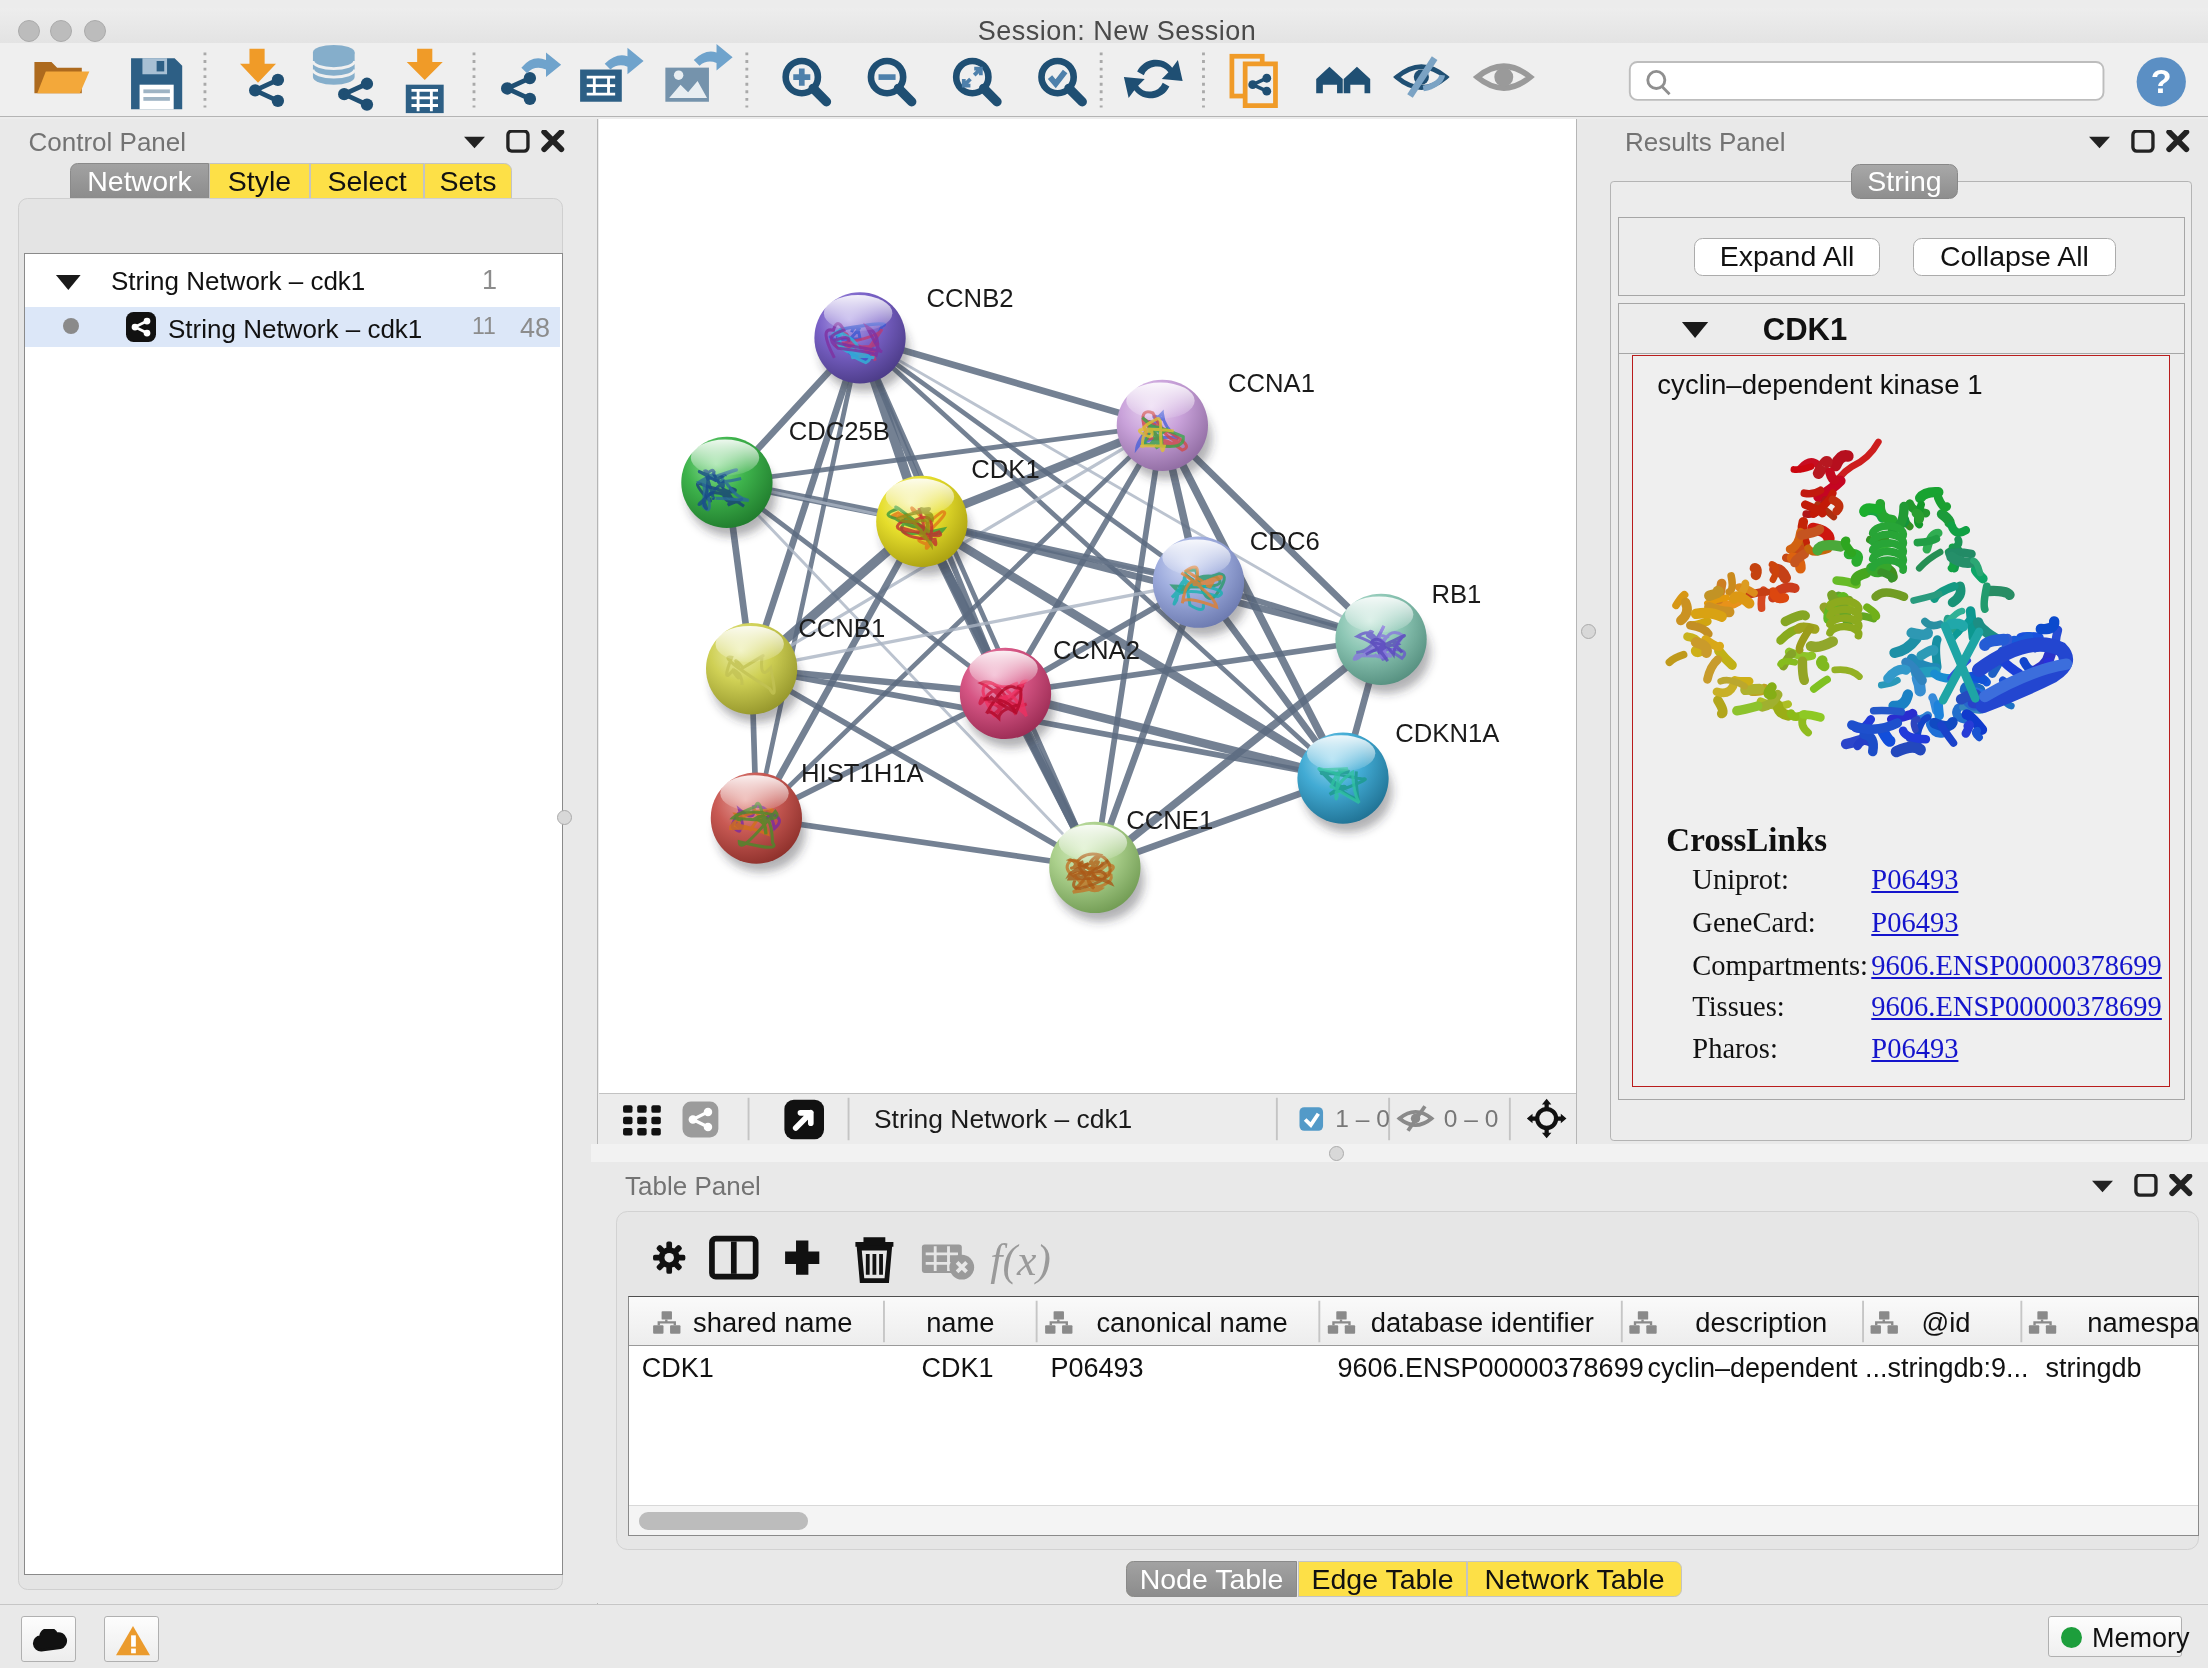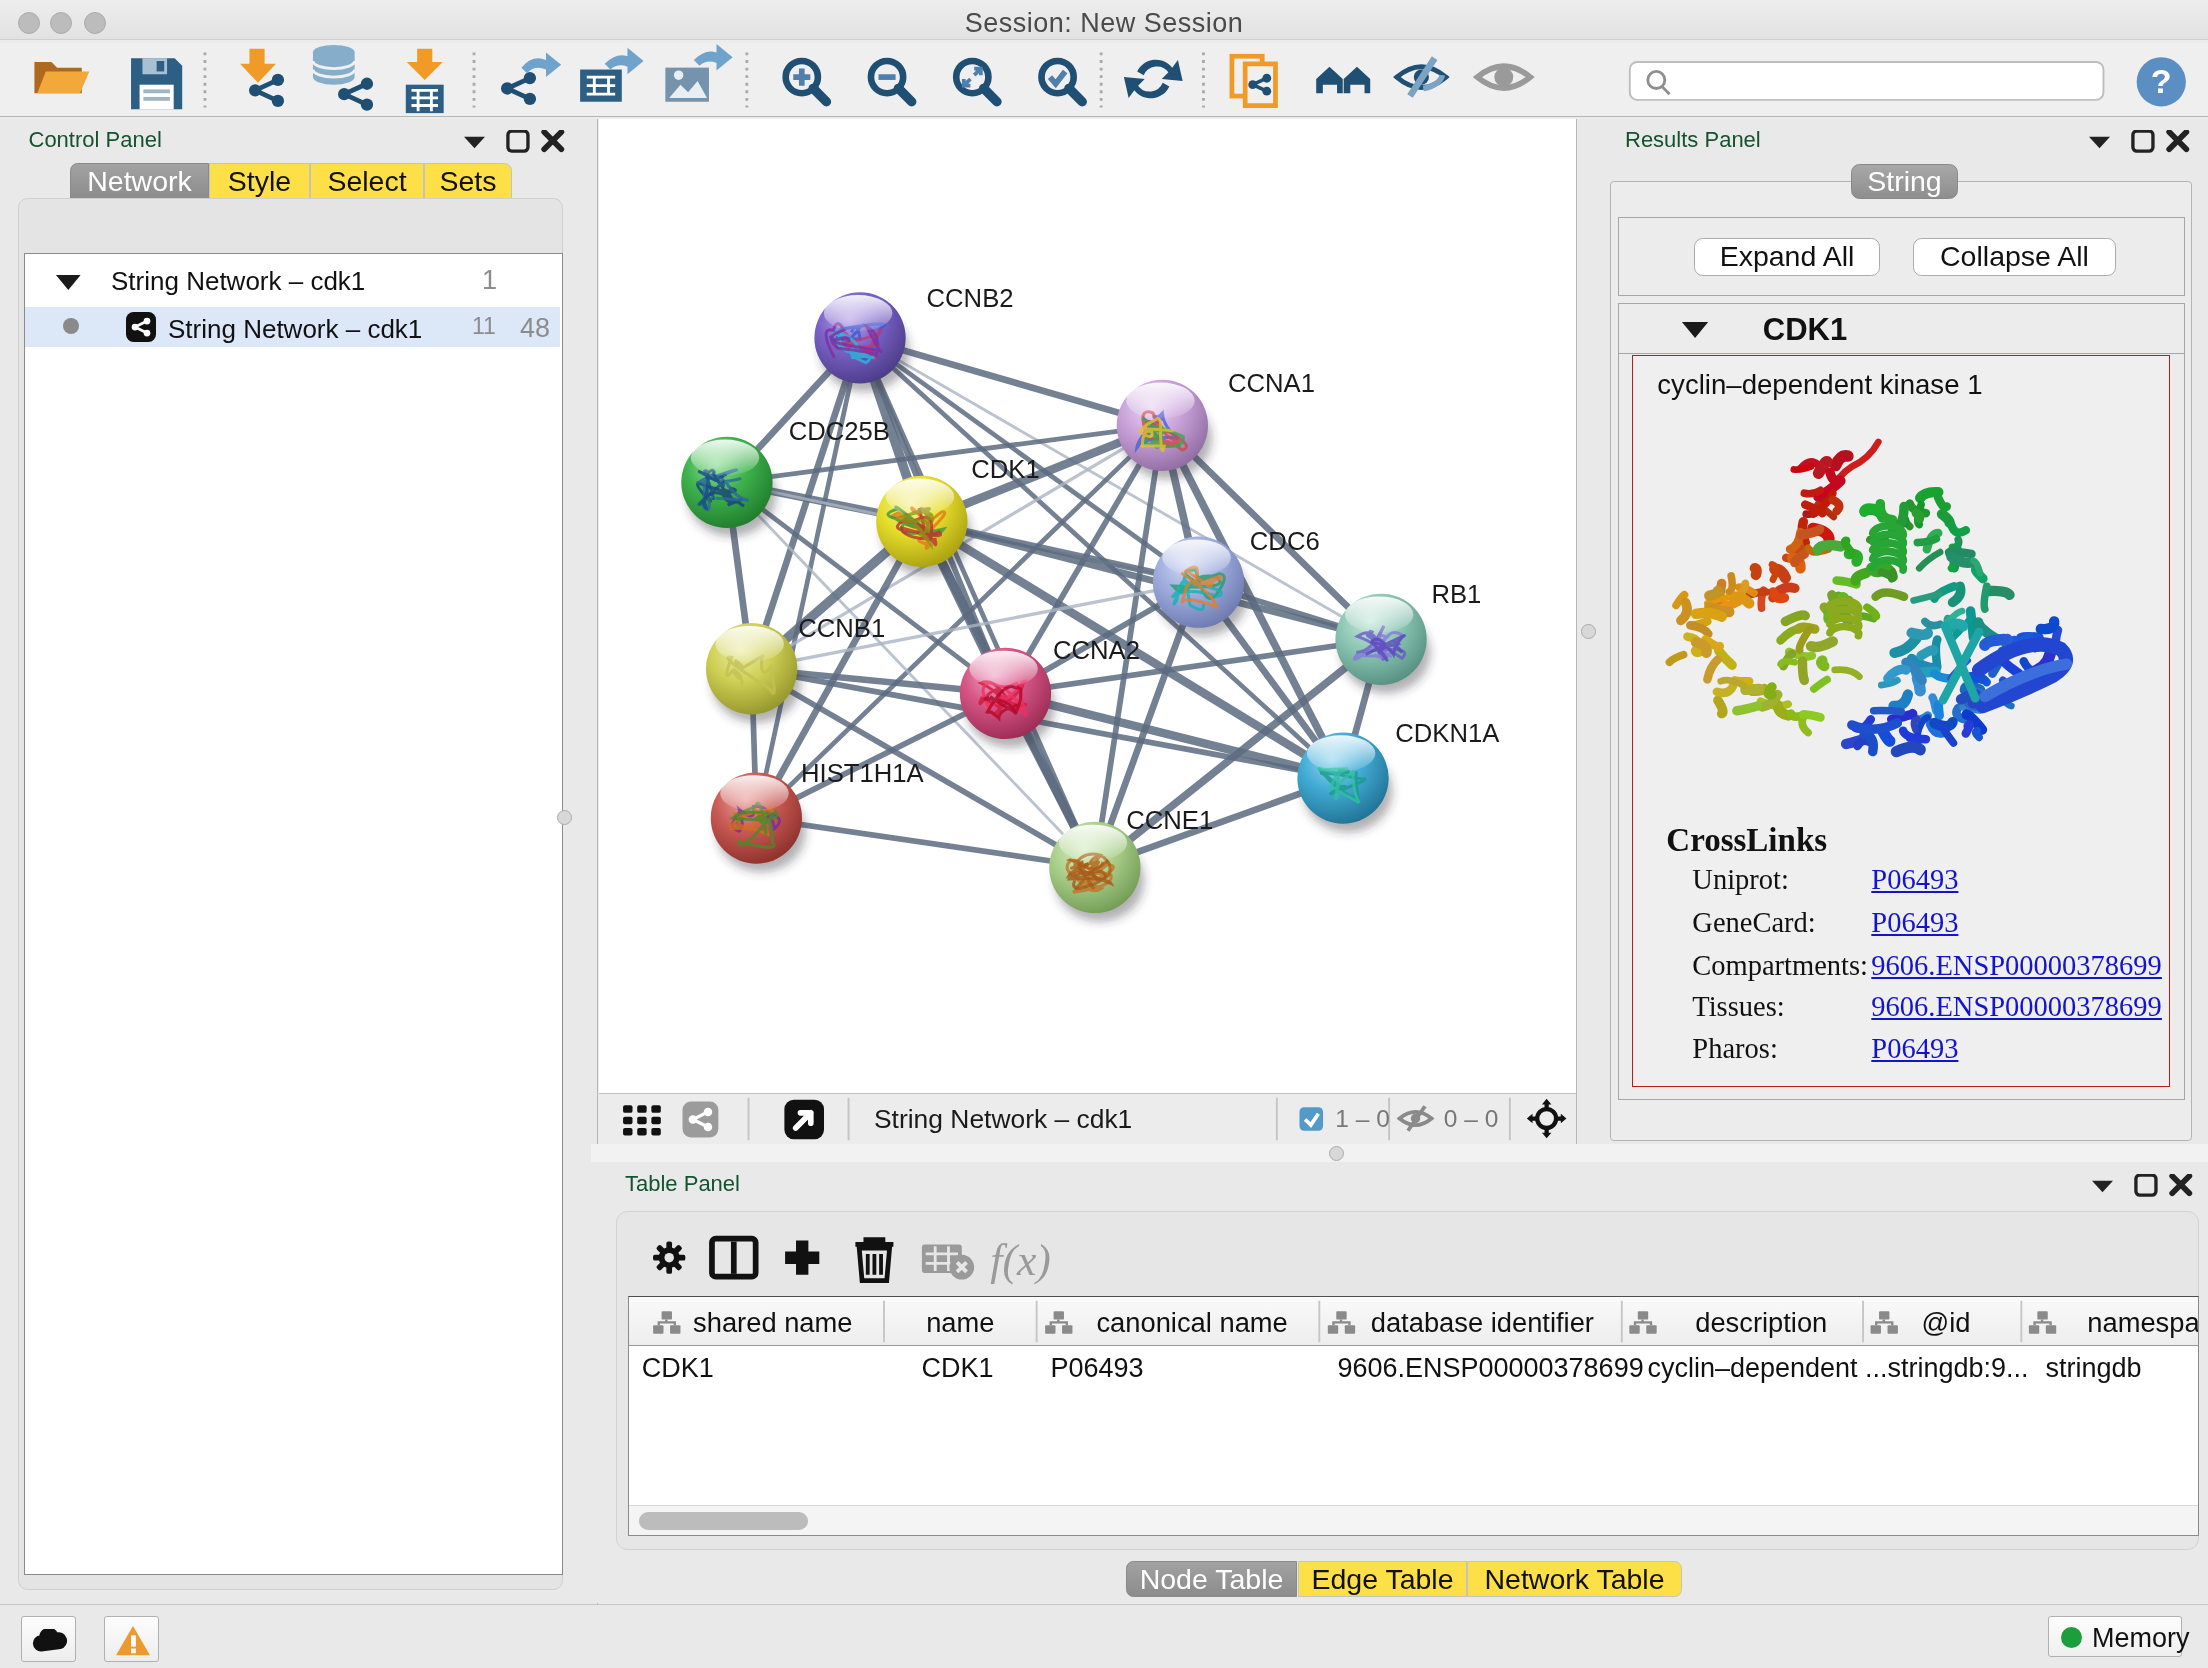--- a/index.html
+++ b/index.html
@@ -1,35 +1,35 @@
 <!DOCTYPE html>
 <html style="font-size:15px"><head>
 <meta charset="utf-8">
 <style>
 * { margin:0; padding:0; box-sizing:border-box; }
 html,body { width:2208px; height:1668px; overflow:hidden; }
 body { font-family:"Liberation Sans", sans-serif; background:#ececec; position:relative; }
 .abs { position:absolute; }
 
-#titlebar { left:0; top:0; width:2208px; height:40px;
-  background:linear-gradient(#ededed,#e2e2e2); border-bottom:1px solid #cfcfcf; }
+#titlebar { left:0; top:8px; width:2208px; height:40px;
+  background:linear-gradient(#ededed,#e2e2e2); border-bottom:1px solid #cfcfcf;padding-left:13px; }
 #titlebar .title { width:100%; text-align:center; font-size:27px; color:#4a4a4a; top:7.6px; font-weight:400; letter-spacing:0.5px; }
 .tlight { top:12.4px; width:22px; height:22px; border-radius:50%; background:#bcbcbc; border:1px solid #ababab; }
 
 #toolbar { left:0; top:43px; width:2208px; height:74px; background:#efefef; border-bottom:1.9px solid #b4b4b4; }
 
 #leftpanel { left:0; top:119px; width:598px; height:1485px; background:#e9e9e9; border-right:1px solid #b6b6b6; }
 #netview { left:599px; top:119px; width:977px; height:974px; background:#ffffff; }
 #netbar { left:599px; top:1093px; width:977px; height:51px; background:#ececec; border-top:1px solid #c2c2c2; }
 #rightpanel { left:1576px; top:119px; width:632px; height:1025px; background:#e9e9e9; border-left:1px solid #b6b6b6; }
 #hdivider { left:591px; top:1144px; width:1618px; height:18px; background:#f2f2f2; }
 #tablepanel { left:591px; top:1162px; width:1618px; height:441px; background:#e9e9e9; }
 #bottomstrip { left:0; top:1604px; width:2208px; height:65px; background:#e9e9e9; border-top:1.9px solid #c6c6c6; }
 
-.paneltitle { font-size:22px; color:#14532d; }
+.paneltitle { font-size:26px; color:#737373; }
 
 
 .tab { position:absolute; height:36px; background:#fde047; border:1px solid #c3c3c3;
   color:#111; font-size:28.5px; text-align:center; line-height:34px; }
 .tab.sel { background:linear-gradient(#a2a2a2,#8c8c8c); color:#fff; border-color:#8a8a8a; }
 
 
 .btn { position:absolute; background:#ffffff; border:1.9px solid #ababab; border-radius:8.6px;
   font-size:28.5px; color:#111; text-align:center; }
 

